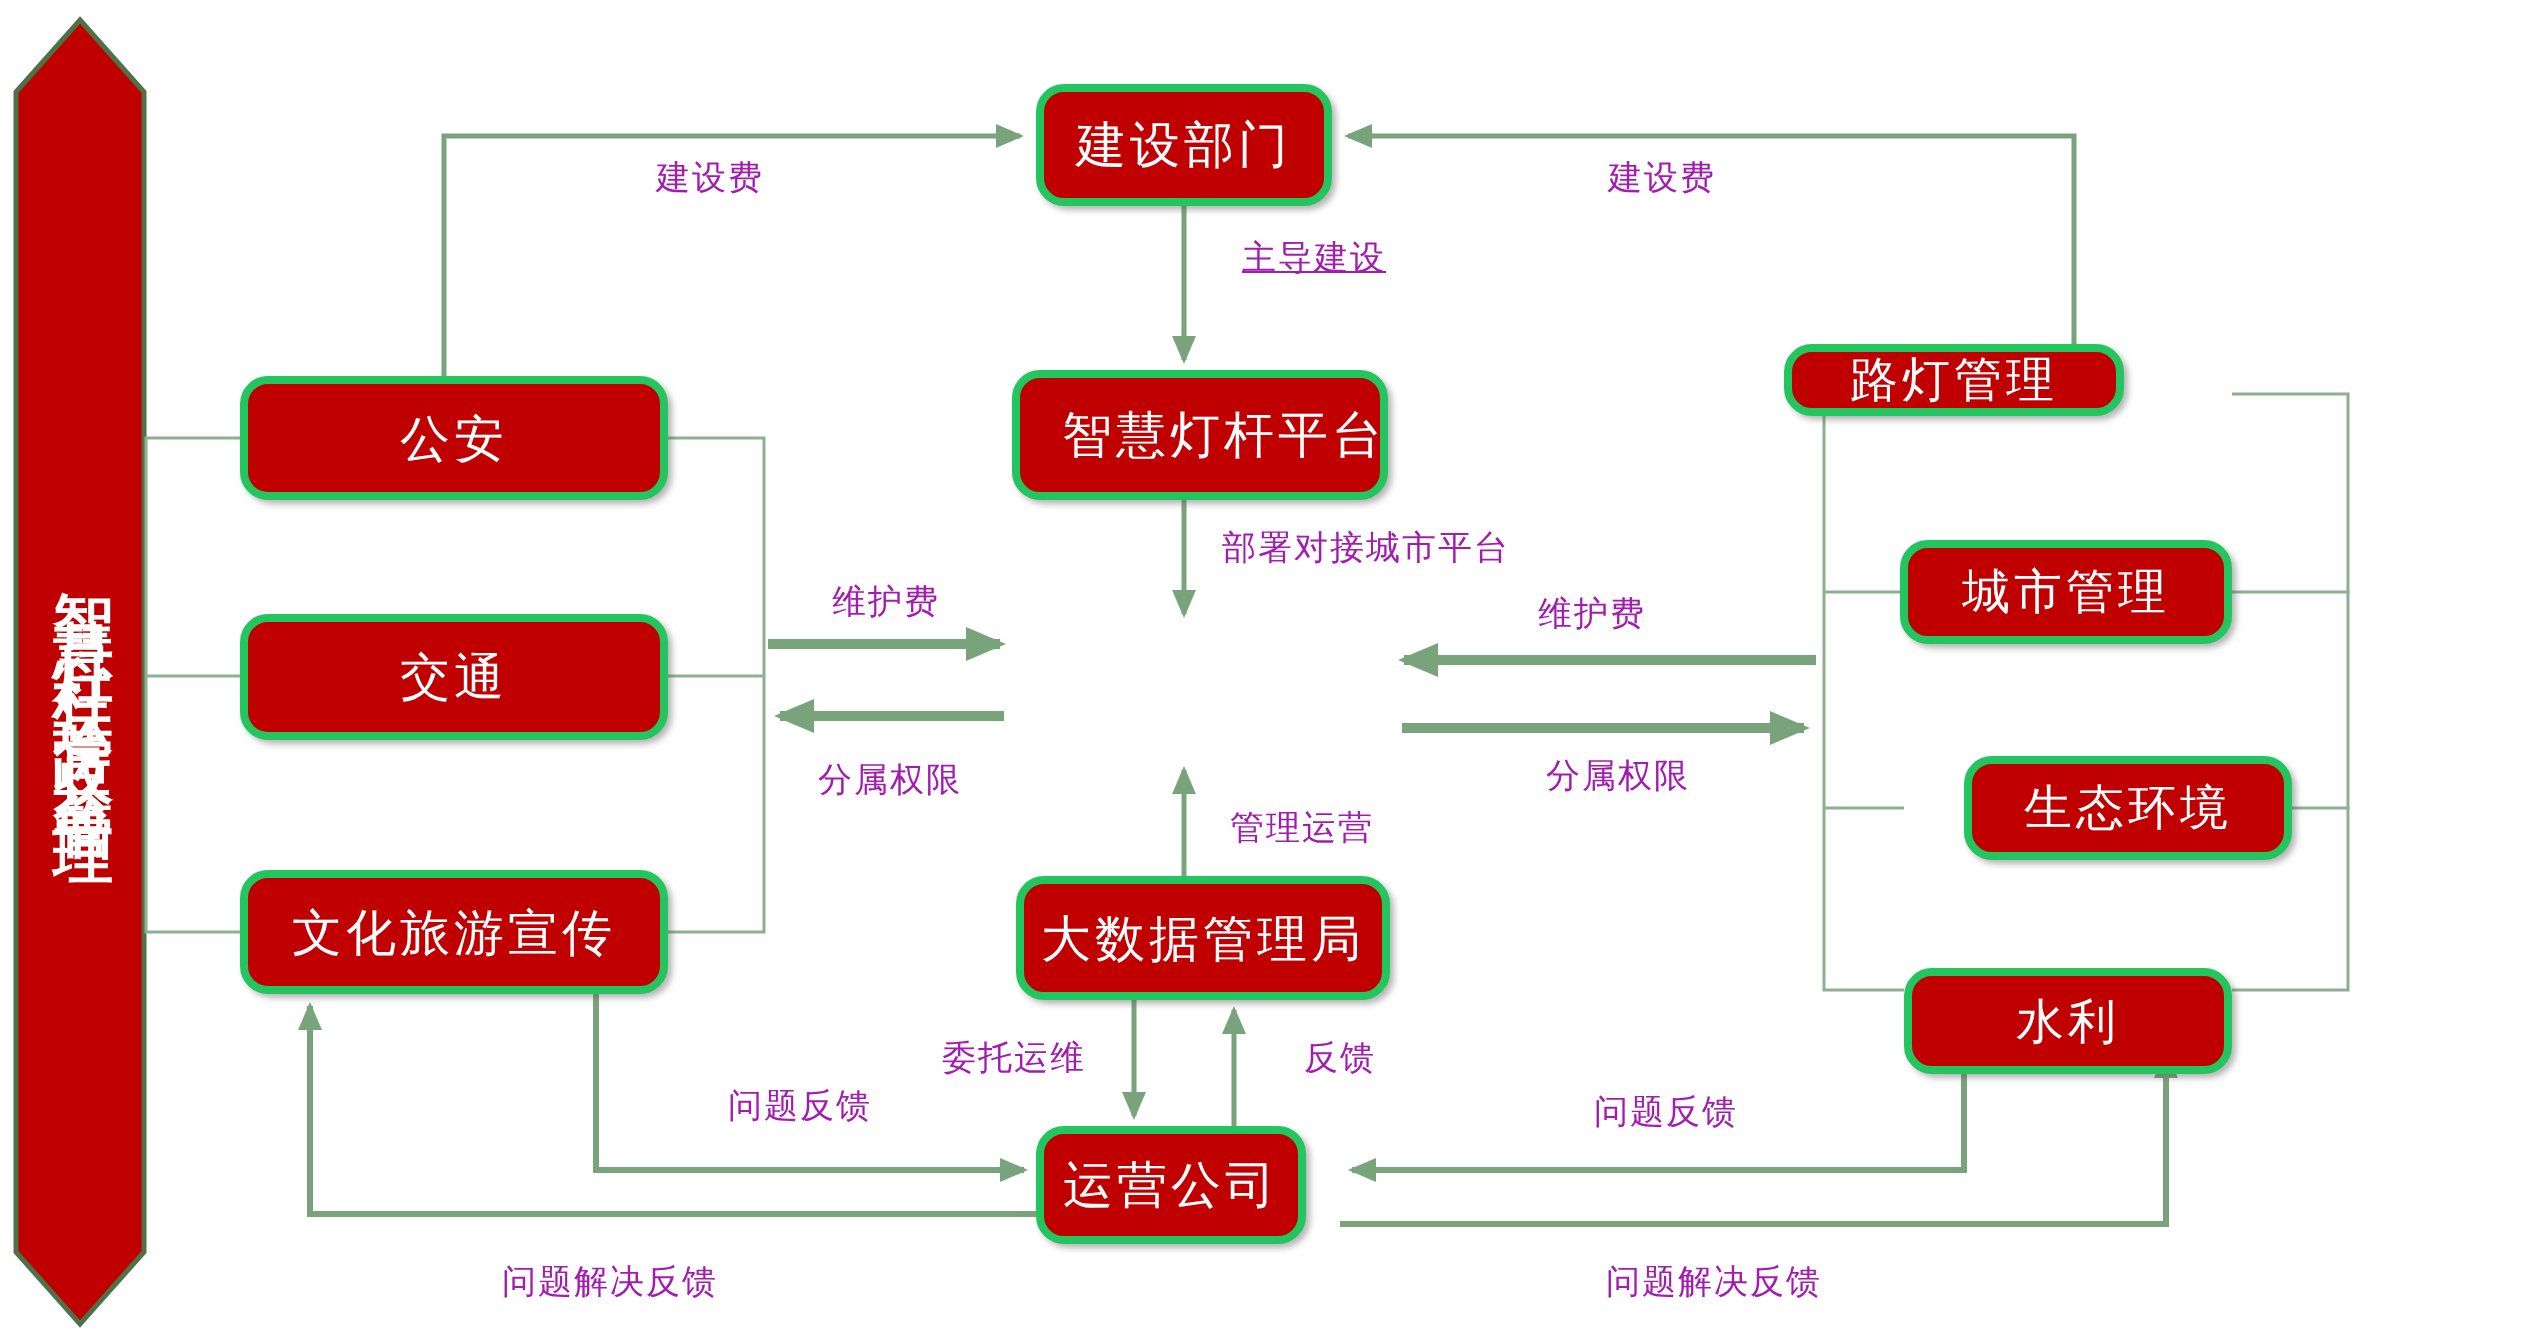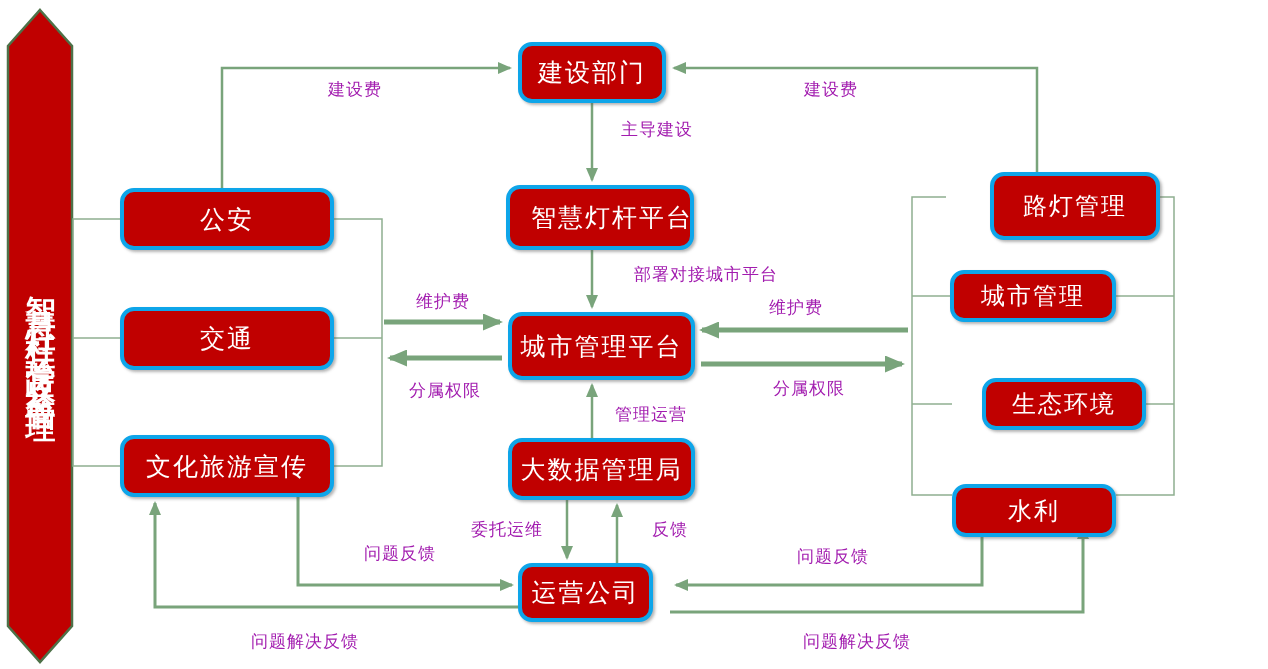--- a/index.html
+++ b/index.html
@@ -4,21 +4,21 @@
 <style>
   html,body{margin:0;padding:0;background:#fff;}
   .stage{position:relative;width:1268px;height:669px;background:#fff;overflow:hidden;
          font-family:"Liberation Serif","DejaVu Serif",serif;}
   svg.wires{position:absolute;left:0;top:0;z-index:0;}
   .ln-med{stroke:#79A47B;stroke-width:2.5;fill:none;}
   .ln-thick{stroke:#79A47B;stroke-width:5;fill:none;}
   .ln-bot{stroke:#79A47B;stroke-width:3;fill:none;}
   .ln-thin{stroke:#8FAF90;stroke-width:1.5;fill:none;}
   .node{position:absolute;z-index:2;display:flex;align-items:center;justify-content:center;
-        background:#C00000;border:4px solid #0ea5e9;border-radius:14px;color:#fff;
+        background:#C00000;border:4px solid #22c55e;border-radius:14px;color:#fff;
         box-sizing:border-box;box-shadow:2px 2px 3px rgba(90,90,90,.45);
         font-weight:400;letter-spacing:2px;white-space:nowrap;}
   .f25{font-size:25px;}
   .f23{font-size:24px;}
   .elabel{position:absolute;z-index:1;transform:translate(-50%,-50%);font-size:17px;
           color:#a21caf;white-space:nowrap;letter-spacing:1px;}
   .banner-text{position:absolute;z-index:2;left:8px;top:48px;width:64px;height:578px;
           display:flex;align-items:center;justify-content:center;
           writing-mode:vertical-lr;text-orientation:upright;
           color:#fff;font-size:30px;font-weight:700;letter-spacing:13px;}
@@ -67,37 +67,36 @@
     <polyline class="ln-bot" marker-end="url(#arrMed)" points="298,497 298,585 512,585"></polyline>
     <polyline class="ln-bot" marker-end="url(#arrMed)" points="518,607 155,607 155,503"></polyline>
     <polyline class="ln-bot" marker-end="url(#arrMed)" points="982,521 982,585 676,585"></polyline>
     <polyline class="ln-bot" marker-end="url(#arrMed)" points="670,612 1083,612 1083,527"></polyline>
   </svg>
 
   <div class="banner-text">智慧灯杆运营收益管理</div>
 
   <div class="node f25" style="left:518px;top:42px;width:148px;height:61px;">建设部门</div>
   <div class="node f25" style="left:506px;top:185px;width:188px;height:65px;padding-left:24px;">智慧灯杆平台</div>
-  <div class="node f25" style="left:508px;top:312px;width:187px;height:68px;">城市管理平台</div>
   <div class="node f25" style="left:508px;top:438px;width:187px;height:62px;">大数据管理局</div>
   <div class="node f25" style="left:518px;top:563px;width:135px;height:59px;">运营公司</div>
 
   <div class="node f25" style="left:120px;top:188px;width:214px;height:62px;">公安</div>
   <div class="node f25" style="left:120px;top:307px;width:214px;height:63px;">交通</div>
   <div class="node f25" style="left:120px;top:435px;width:214px;height:62px;">文化旅游宣传</div>
 
-  <div class="node f23" style="left:990px;top:172px;width:170px;height:68px;">路灯管理</div>
+  <div class="node f23" style="left:892px;top:172px;width:170px;height:36px;">路灯管理</div>
   <div class="node f23" style="left:950px;top:270px;width:166px;height:52px;">城市管理</div>
   <div class="node f23" style="left:982px;top:378px;width:164px;height:52px;">生态环境</div>
   <div class="node f23" style="left:952px;top:468px;width:164px;height:53px;margin-top:16px;">水利</div>
 
   <div class="elabel" style="left:355px;top:89px;">建设费</div>
   <div class="elabel" style="left:831px;top:89px;">建设费</div>
-  <div class="elabel" style="left:657px;top:129px;">主导建设</div>
-  <div class="elabel" style="left:706px;top:274px;font-family:Liberation Mono, monospace;">部署对接城市平台</div>
+  <div class="elabel" style="left:657px;top:129px;text-decoration:underline;">主导建设</div>
+  <div class="elabel" style="left:683px;top:274px;font-family:Liberation Mono, monospace;">部署对接城市平台</div>
   <div class="elabel" style="left:443px;top:301px;">维护费</div>
   <div class="elabel" style="left:445px;top:390px;">分属权限</div>
   <div class="elabel" style="left:796px;top:307px;">维护费</div>
   <div class="elabel" style="left:809px;top:388px;">分属权限</div>
   <div class="elabel" style="left:651px;top:414px;">管理运营</div>
   <div class="elabel" style="left:507px;top:529px;">委托运维</div>
   <div class="elabel" style="left:670px;top:529px;">反馈</div>
   <div class="elabel" style="left:400px;top:553px;">问题反馈</div>
   <div class="elabel" style="left:305px;top:641px;">问题解决反馈</div>
   <div class="elabel" style="left:833px;top:556px;">问题反馈</div>

